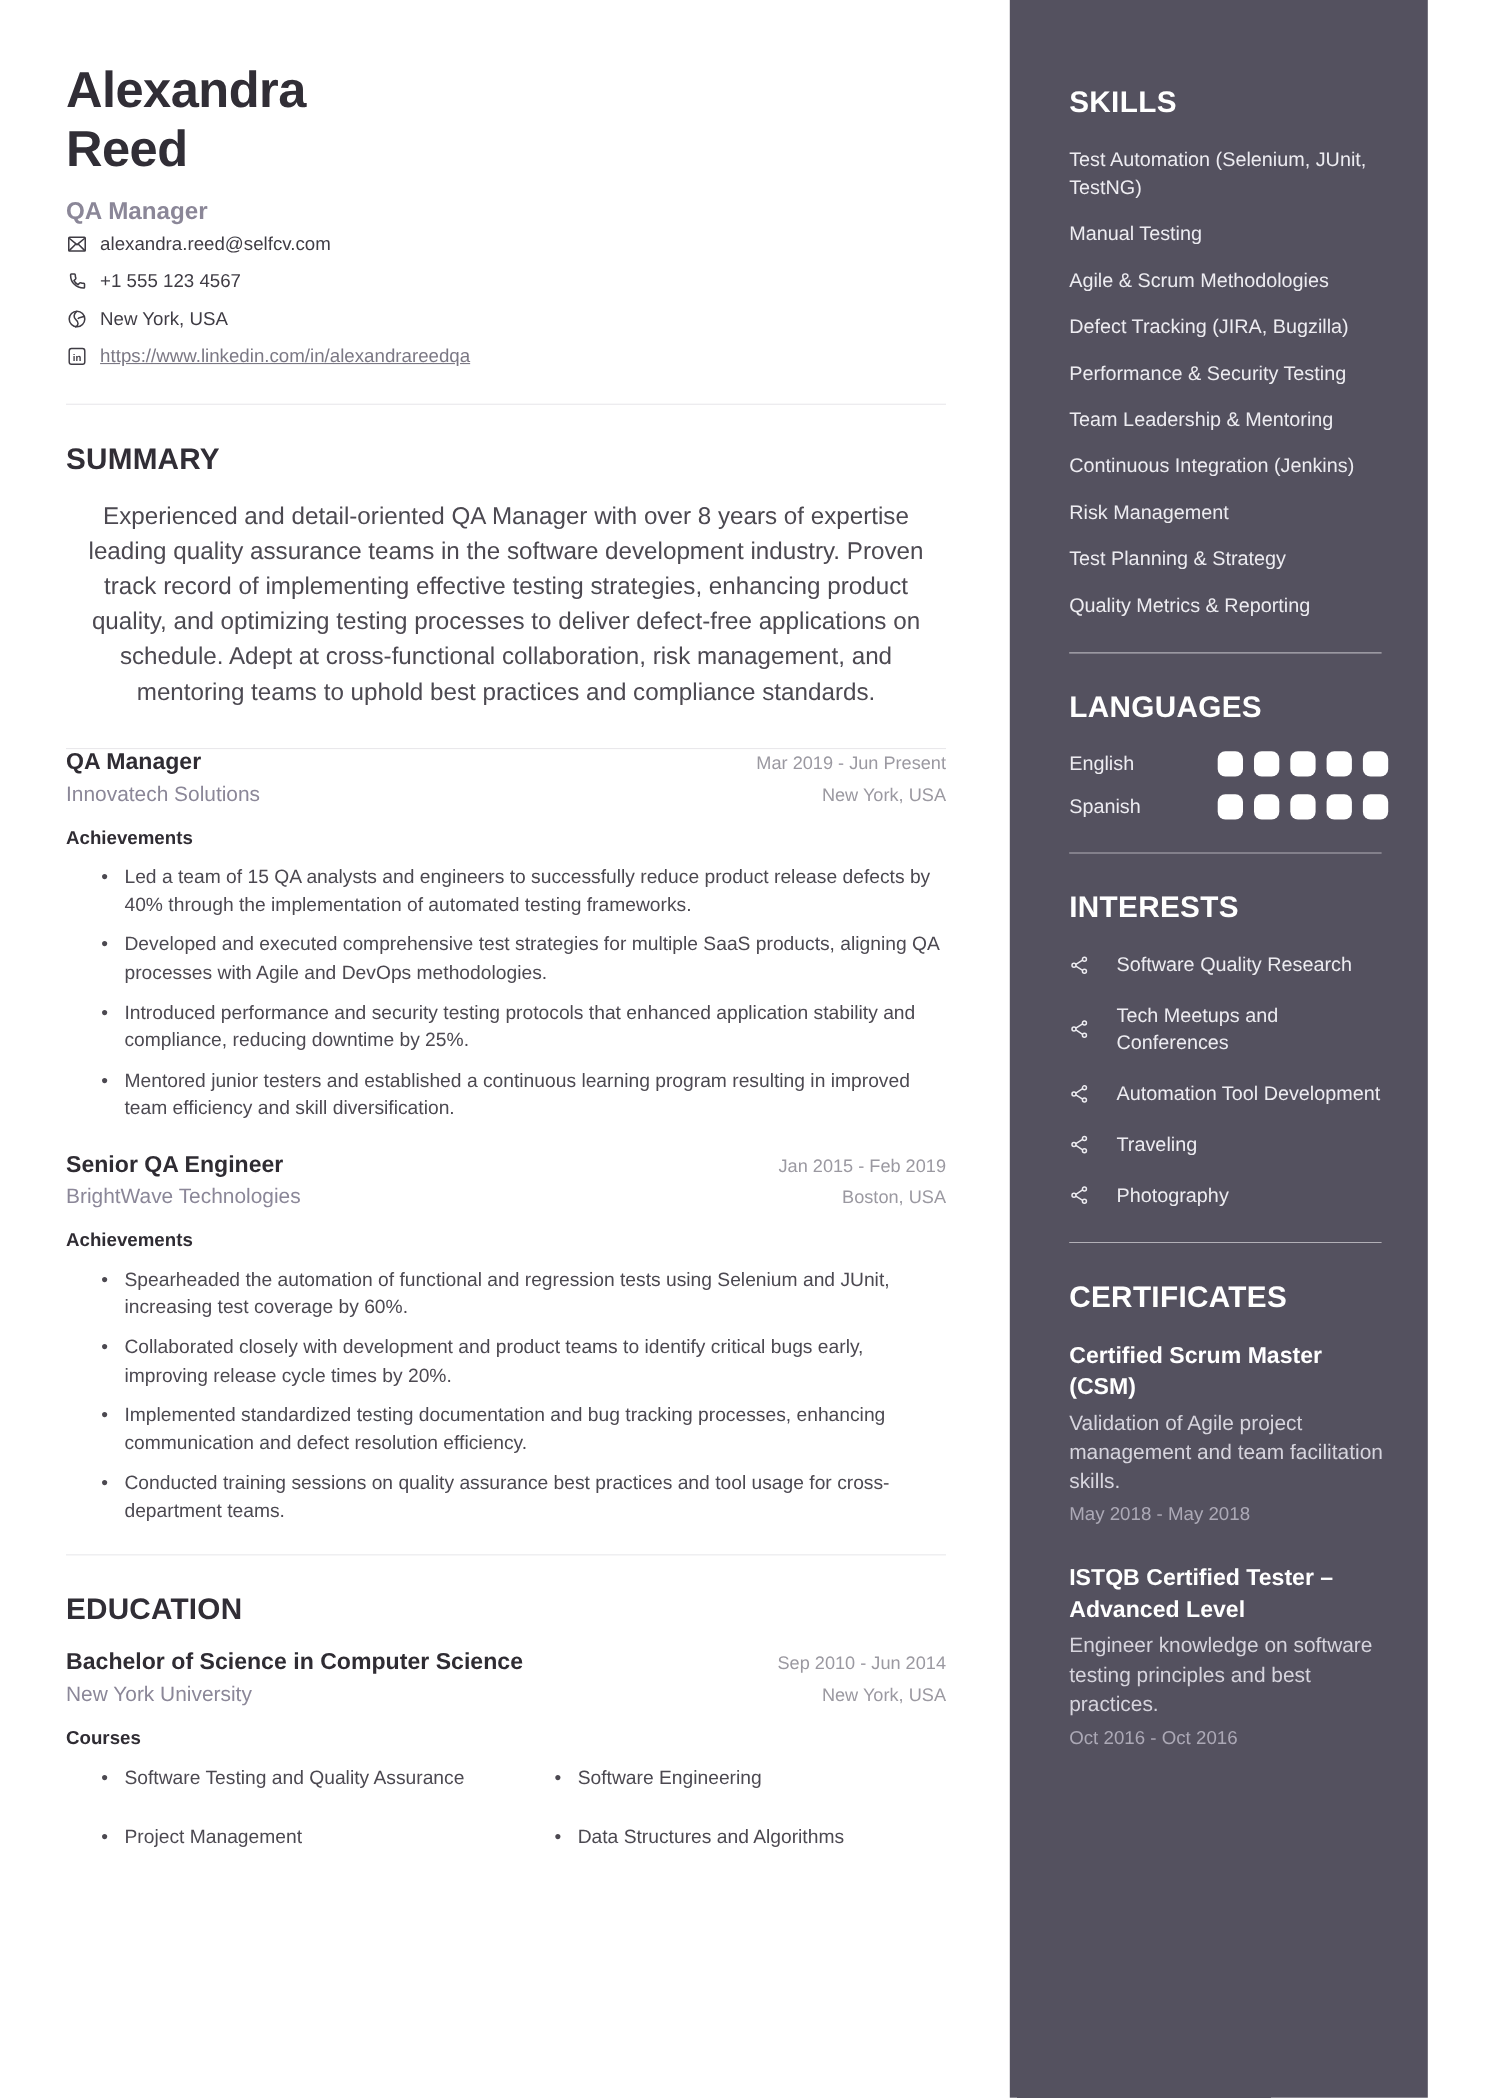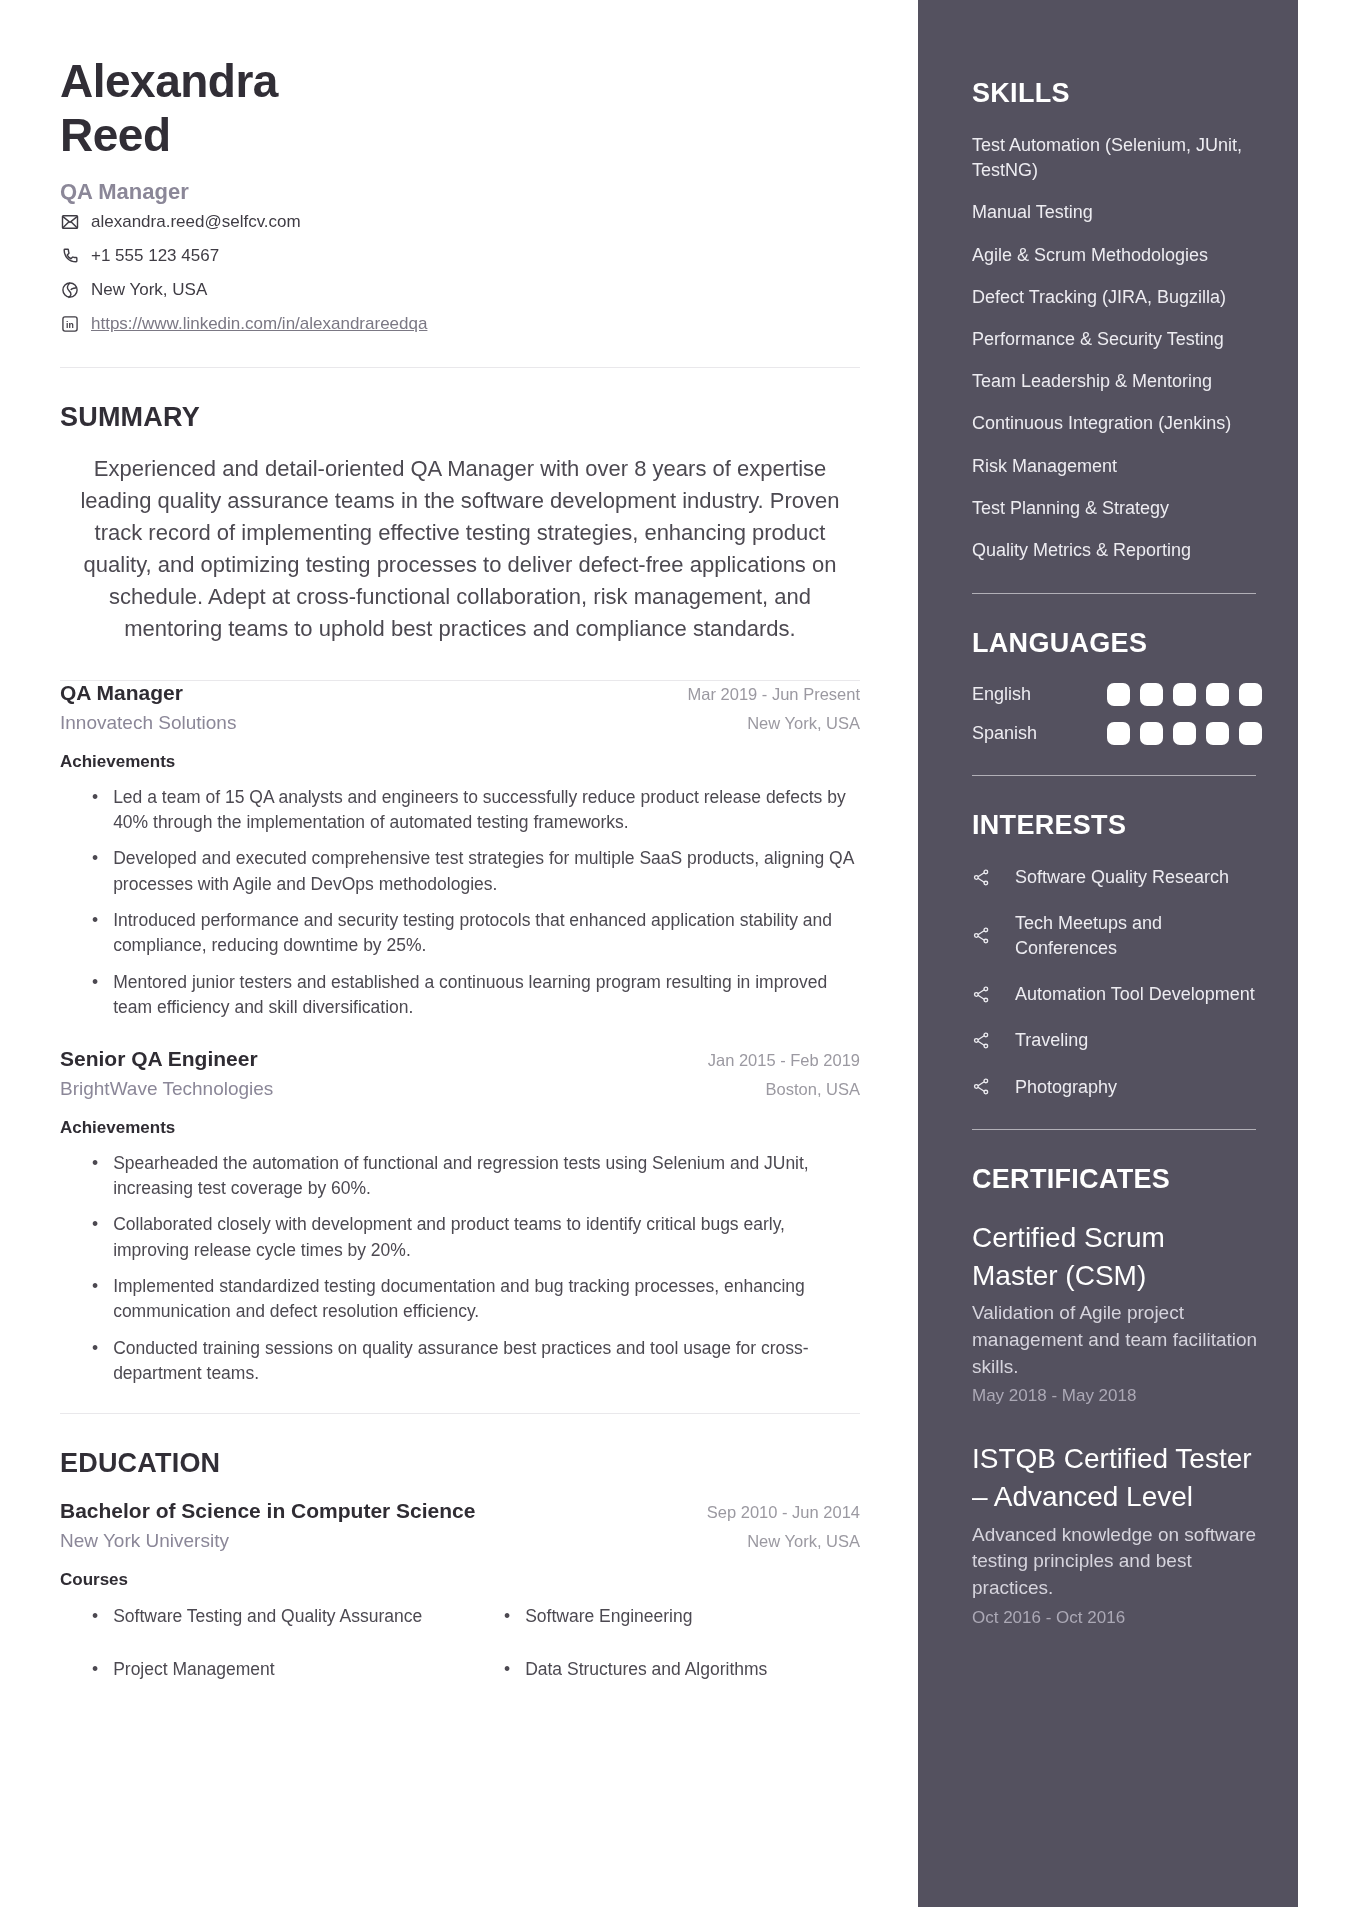--- a/index.html
+++ b/index.html
@@ -80,21 +80,21 @@
   .side-rule{border:none;border-top:1.5px solid rgba(255,255,255,.55);margin:30px 6px 34px 0;}
   .lang-row{display:flex;justify-content:space-between;align-items:center;margin-bottom:16px;}
   .lang-name{font-size:18px;color:var(--sidebar-text);}
   .lang-dots{display:flex;gap:10px;}
   .lang-dot{width:23px;height:23px;border-radius:7px;background:var(--white);}
   .interests-list{display:flex;flex-wrap:wrap;column-gap:30px;row-gap:22px;}
   .interest-item{display:flex;align-items:center;gap:24px;font-size:18px;line-height:1.35;}
   .interest-item svg{flex:0 0 auto;width:19px;height:19px;}
   .interests-list .interest-item:nth-child(2) .label{max-width:200px;}
   .cert{margin-bottom:34px;}
-  .cert-name{font-size:28px;line-height:1.35;color:var(--white);max-width:280px;margin-bottom:6px;}
+  .cert-name{font-size:21px;line-height:1.35;color:var(--white);max-width:280px;margin-bottom:6px;font-weight:bold;}
   .cert-desc{font-size:19px;line-height:1.4;color:#D6D4DD;margin-bottom:6px;}
   .cert-date{font-size:17px;color:var(--sidebar-muted);}
 </style>
 </head>
 <body>
 
 <div class="main">
 
   <div class="header">
     <div>
@@ -332,18 +332,18 @@
 
   <h2 class="side-heading">CERTIFICATES</h2>
   <div id="certs-container">
       <div class="cert">
     <div class="cert-name">Certified Scrum Master (CSM)</div>
     <div class="cert-desc">Validation of Agile project management and team facilitation skills.</div>
     <div class="cert-date">May 2018 - May 2018</div>
   </div>
       <div class="cert">
     <div class="cert-name">ISTQB Certified Tester – Advanced Level</div>
-    <div class="cert-desc">Advanced knowledge on software testing principles and best practices.</div>
+    <div class="cert-desc">Engineer knowledge on software testing principles and best practices.</div>
     <div class="cert-date">Oct 2016 - Oct 2016</div>
   </div>
     </div>
 
 </aside>
 
 </body></html>

